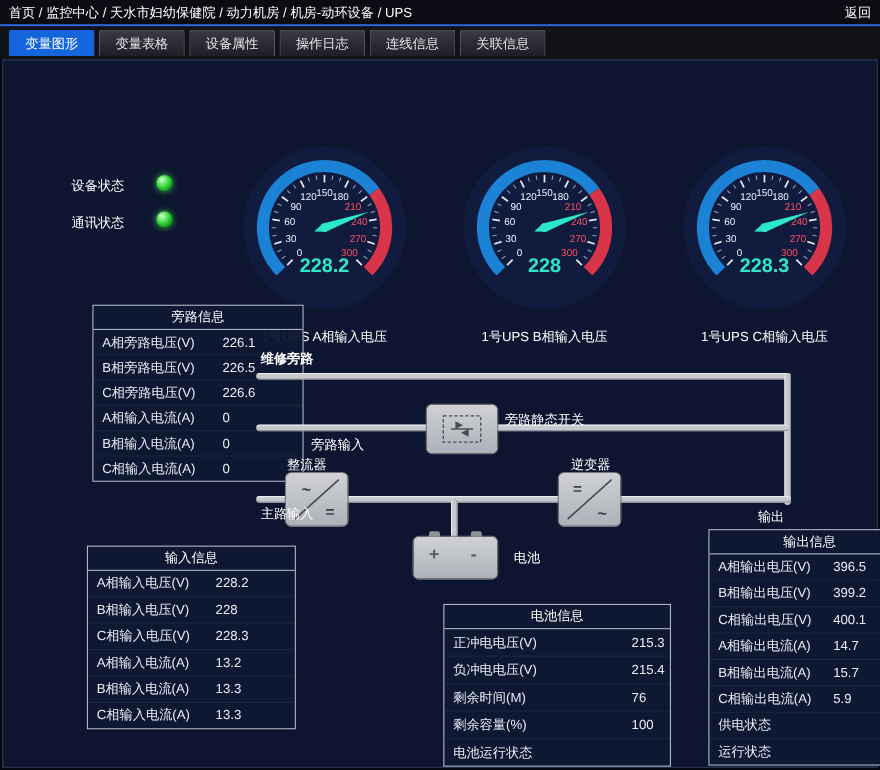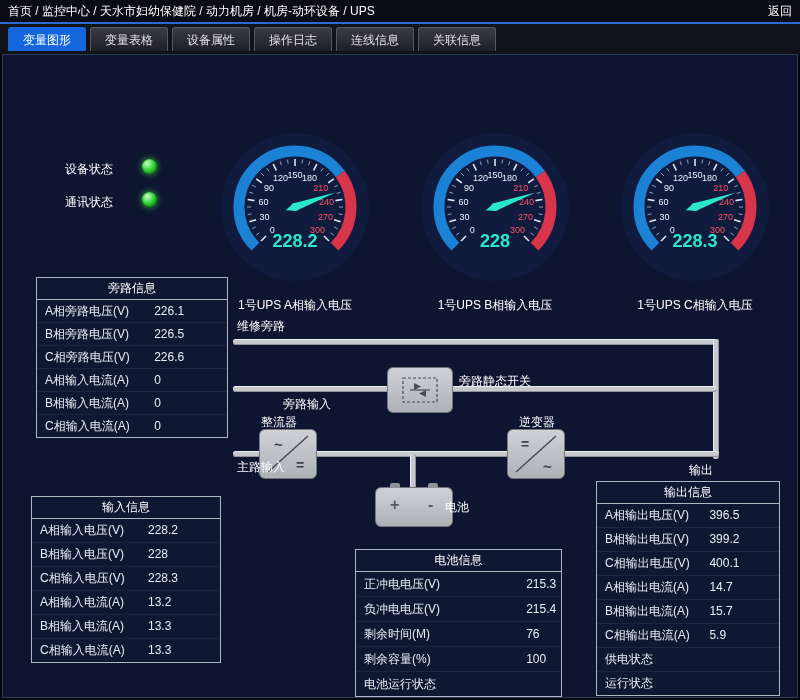--- a/index.html
+++ b/index.html
@@ -27,21 +27,21 @@
   .slabel{position:absolute;font-size:12px;color:#fff;white-space:nowrap;}
   .led{position:absolute;width:15px;height:15px;border-radius:50%;
     background:radial-gradient(circle at 35% 30%,#c9ffc7,#35d93b 45%,#0f9117 78%,#0a6b10);
     box-shadow:0 0 6px rgba(60,220,70,.85), inset 0 0 2px rgba(0,0,0,.35);}
 
   
   .gauge{position:absolute;width:160px;text-align:center;}
   .gauge-label{font-size:12px;color:#fff;margin-top:0;}
 
   
-  .panel{position:absolute;background:rgba(15,24,51,.95);border:1px solid #aeb6c2;font-size:12px;box-sizing:border-box;}
+  .panel{position:absolute;background:rgba(15,24,51,.95);border:1px solid #aeb6c2;font-size:12px;box-sizing:border-box;margin-left:48px;}
   .panel-header{height:21px;line-height:21px;text-align:center;border-bottom:1px solid #aeb6c2;color:#fff;}
   .prow{display:flex;height:23px;line-height:23px;padding-left:8px;border-bottom:1px solid rgba(255,255,255,.06);}
   .prow:last-child{border-bottom:none;}
   .panel.bypass .prow{height:22px;line-height:22px;}
   .panel.battery .prow{height:24px;line-height:24px;gap:44px;}
   .plabel{width:60%;white-space:nowrap;}
   .pvalue{flex:1;text-align:left;white-space:nowrap;}
 
   
   .pipe{position:absolute;background:#c6c8cd;border-radius:3px;z-index:1;
@@ -388,23 +388,23 @@
       </svg>
     </div>
 
     <div class="dbox" style="left:372px;top:432px;width:76px;height:38px;">
       <div class="term" style="left:14px;"></div>
       <div class="term" style="left:52px;"></div>
       <div class="bsign" style="left:14px;">+</div>
       <div class="bsign" style="left:52px;">-</div>
     </div>
 
-    <div class="dlabel" style="left:234px;top:263px;">维修旁路</div>
+    <div class="dlabel" style="left:234px;top:263px;font-weight:bold;">维修旁路</div>
     <div class="dlabel" style="left:456px;top:318px;">旁路静态开关</div>
     <div class="dlabel" style="left:232px;top:341px;margin-left:48px;">旁路输入</div>
     <div class="dlabel" style="left:258px;top:359px;">整流器</div>
     <div class="dlabel" style="left:516px;top:359px;">逆变器</div>
     <div class="dlabel" style="left:234px;top:404px;">主路输入</div>
     <div class="dlabel" style="left:686px;top:407px;">输出</div>
-    <div class="dlabel" style="left:442px;top:444px;">电池</div>
+    <div class="dlabel" style="left:464px;top:444px;">电池</div>
 
   </div>
 </div>
 
 </body></html>

